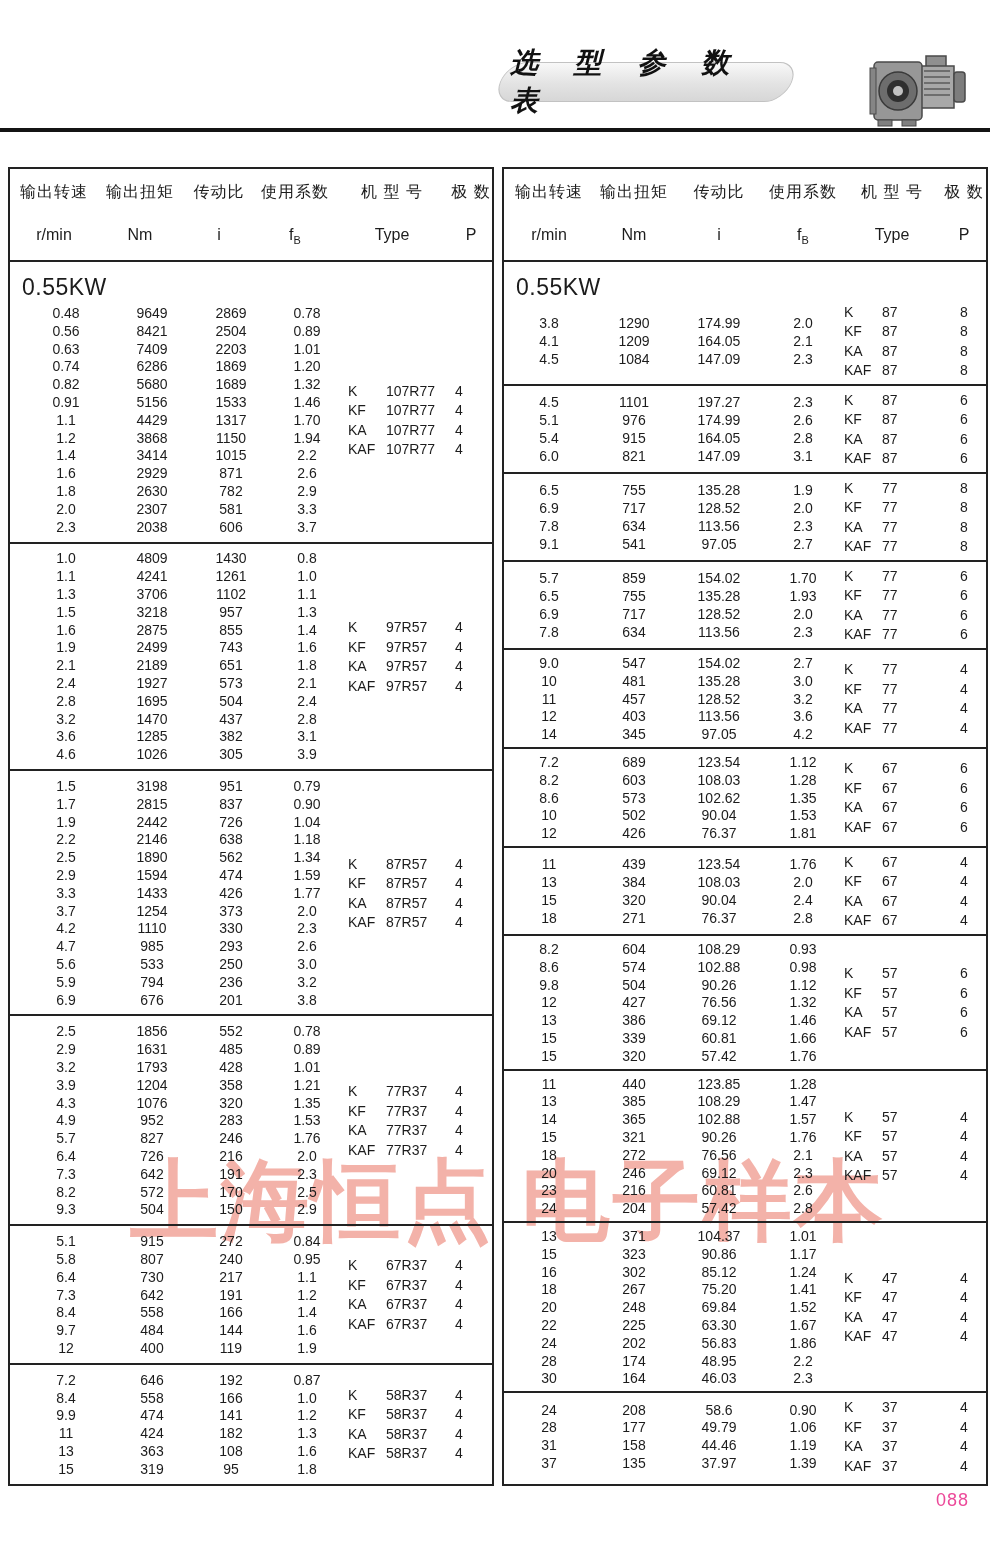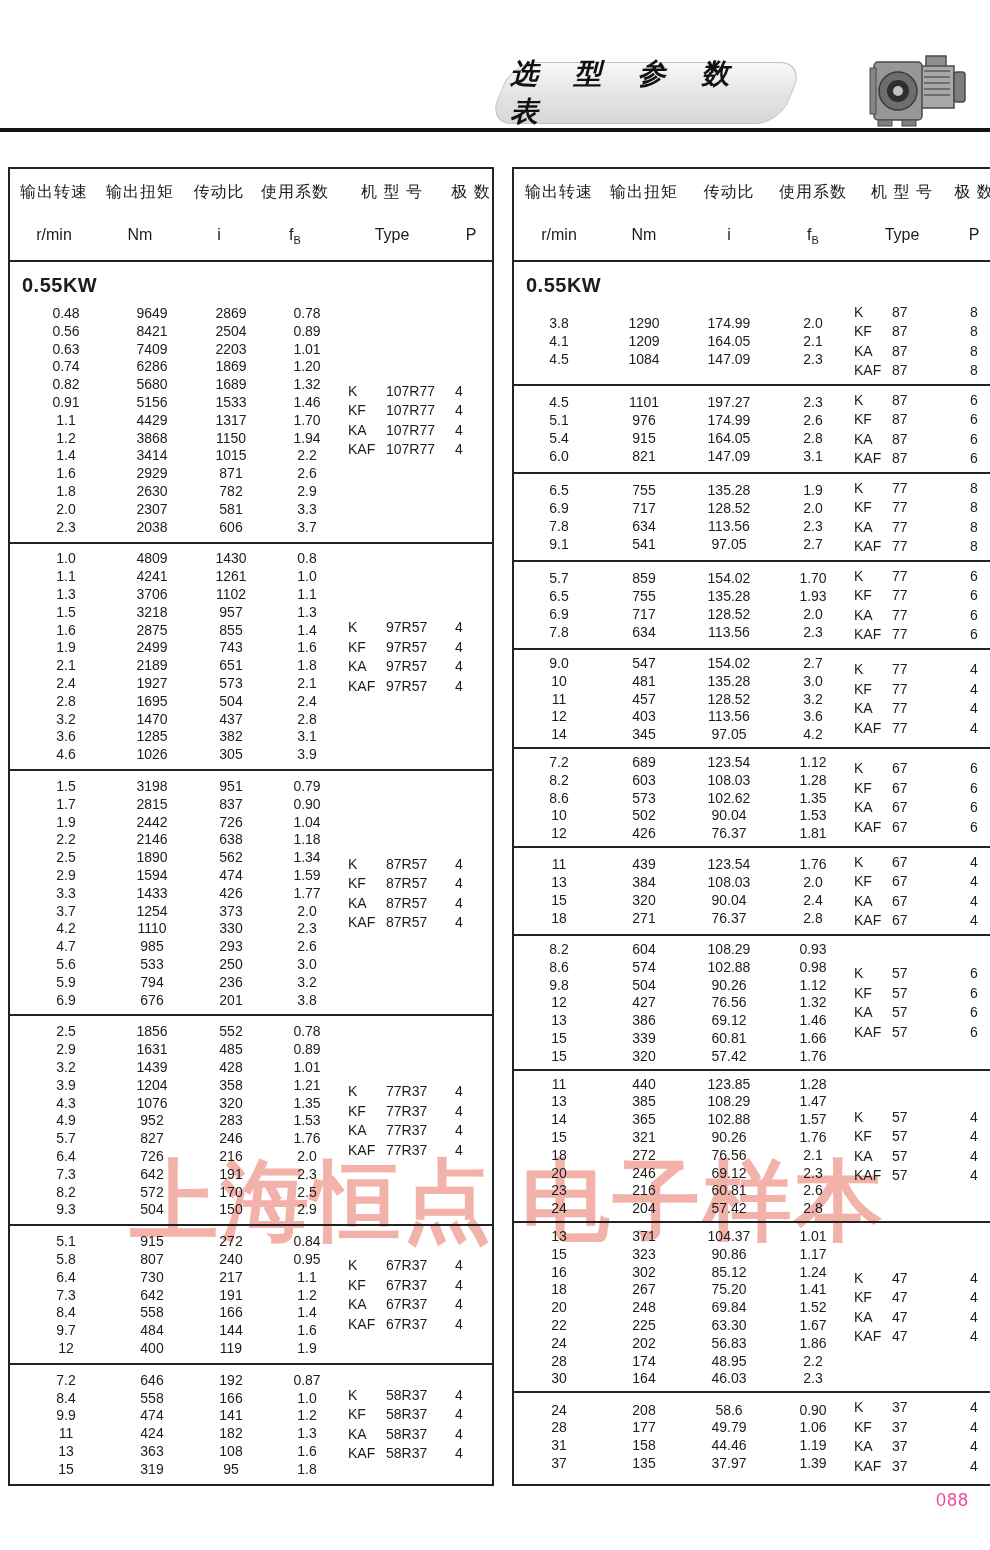--- a/index.html
+++ b/index.html
@@ -1,48 +1,48 @@
 <!DOCTYPE html>
 <html><head>
 <meta charset="utf-8">
 <style>
   html,body{margin:0;padding:0;background:#fff;}
   .page{position:relative;width:990px;height:1550px;background:#ffffff;overflow:hidden;
         font-family:"Liberation Sans","DejaVu Sans",sans-serif;color:#1c1c1c;}
 
   
-  .banner-wrap{position:absolute;left:500px;top:62px;width:292px;height:62px;}
+  .banner-wrap{position:absolute;left:500px;top:62px;width:292px;height:40px;}
   .banner-bg{position:absolute;left:0;top:0;right:0;bottom:0;transform:skewX(-22deg);
              border-radius:24px;background:linear-gradient(180deg,#f8f8f8 0%,#e3e3e3 55%,#d7d7d7 100%);
              border:1px solid #c2c2c2;}
   .banner-text{position:absolute;left:0;top:0;width:100%;height:100%;display:flex;align-items:center;
                justify-content:center;font-size:28px;font-weight:bold;font-style:italic;
                letter-spacing:14px;padding-left:10px;box-sizing:border-box;color:#111;}
 
   .top-rule{position:absolute;left:0;top:128px;width:990px;height:4px;background:#141414;}
 
   .photo{position:absolute;left:868px;top:44px;width:102px;height:92px;}
 
   
   .watermark{position:absolute;left:130px;top:1142px;font-size:88px;font-weight:bold;
              color:#f3b2a9;letter-spacing:3px;white-space:nowrap;z-index:1;}
 
   
-  .tables{position:absolute;left:8px;top:167px;width:977px;display:flex;gap:18px;z-index:2;}
+  .tables{position:absolute;left:8px;top:167px;width:977px;display:flex;gap:8px;z-index:2;}
   .ptable{width:486px;box-sizing:border-box;border:2px solid #222;min-height:1301px;background:transparent;}
 
   .thead{display:grid;border-bottom:2px solid #222;padding:9px 0 7px;}
   .ptable.left  .thead{grid-template-columns:88px 84px 74px 78px 116px 42px;}
   .ptable.right .thead{grid-template-columns:90px 80px 90px 78px 100px 44px;}
   .hcell{text-align:center;}
   .hzh{display:block;font-size:16px;line-height:28px;letter-spacing:1px;}
   .hunit{display:block;font-size:16px;line-height:26px;margin-top:16px;}
   .hunit sub{font-size:11px;}
 
-  .power{font-weight:bold;font-size:20px;padding:12px 0 0 12px;height:36px;box-sizing:border-box;
+  .power{font-weight:normal;font-size:23px;padding:12px 0 0 12px;height:36px;box-sizing:border-box;
          letter-spacing:0.5px;}
 
   .tbody .block{display:flex;padding:6px 12px;}
   .ptable.right .tbody .block{padding:4px 0;}
   .tbody .block + .block{border-top:2px solid #222;}
 
   .rows{flex:1;display:flex;flex-direction:column;justify-content:center;}
   .drow{display:grid;height:17.8px;align-items:center;font-size:14px;}
   .ptable.left  .drow{grid-template-columns:88px 84px 74px 78px;}
   .ptable.right .drow{grid-template-columns:90px 80px 90px 78px;}
@@ -439,21 +439,21 @@
                 <span class="c">0.78</span>
               </div>
               <div class="drow">
                 <span class="c">2.9</span>
                 <span class="c">1631</span>
                 <span class="c">485</span>
                 <span class="c">0.89</span>
               </div>
               <div class="drow">
                 <span class="c">3.2</span>
-                <span class="c">1439</span>
+                <span class="c">1793</span>
                 <span class="c">428</span>
                 <span class="c">1.01</span>
               </div>
               <div class="drow">
                 <span class="c">3.9</span>
                 <span class="c">1204</span>
                 <span class="c">358</span>
                 <span class="c">1.21</span>
               </div>
               <div class="drow">

